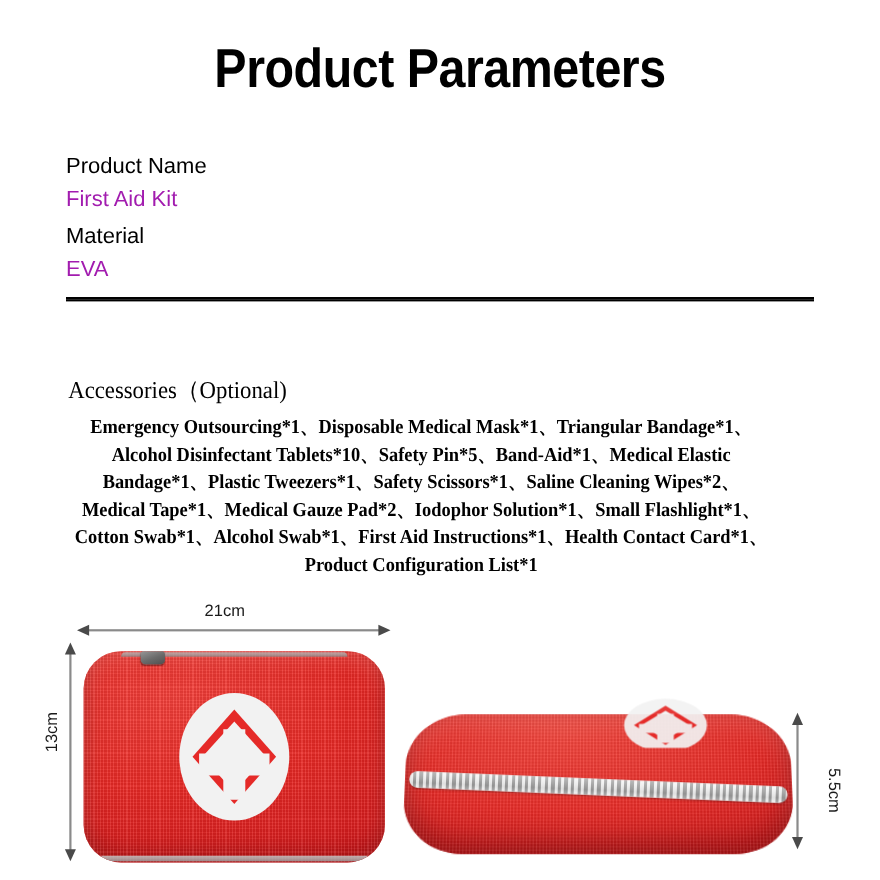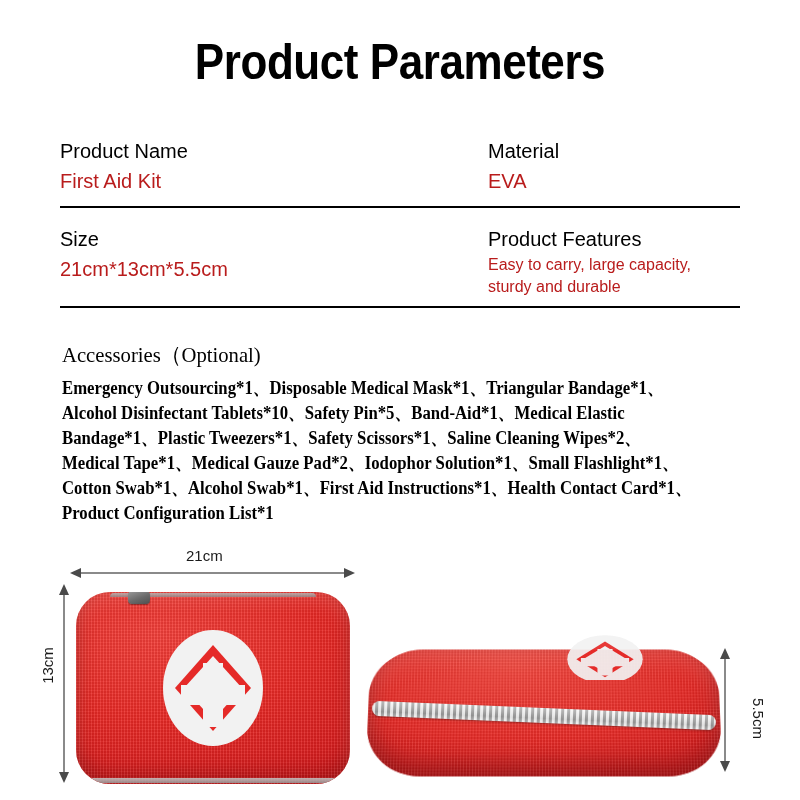--- a/index.html
+++ b/index.html
@@ -51,58 +51,59 @@
 
   .spec-label {
     font-size: 20px;
     line-height: 30px;
     color: #000;
     white-space: nowrap;
   }
   .spec-value {
     font-size: 20px;
     line-height: 30px;
-    color: #b91c1c;
+    color: #a21caf;
     white-space: nowrap;
   }
   .spec-value.small {
     font-size: 16px;
     line-height: 22px;
     white-space: normal;
     max-width: 245px;
   }
   .divider {
     height: 0;
     border-top: 2px solid #000000;
     width: 680px;
     margin: 0;
   }
 
   #row1 .spec-col { padding-bottom: 4px; }
-  #row1 { padding-bottom: 6px; }
+  #row1 { padding-bottom: 6px; flex-direction: column; }
   #row2 { padding-top: 16px; padding-bottom: 8px; }
 
   
   .accessories {
     position: absolute;
     left: 62px;
     top: 340px;
     width: 690px;
     font-family: Liberation Serif, serif;
   }
   .acc-heading {
     font-size: 22px;
     line-height: 30px;
     font-weight: normal;
     transform: scaleX(0.94);
     transform-origin: left center;
     white-space: nowrap;
   }
   .acc-list {
     margin-top: 6px;
+    text-align: center;
   }
   .acc-line {
     font-size: 18px;
     line-height: 25px;
     font-weight: bold;
     transform: scaleX(0.93);
     transform-origin: left center;
     white-space: nowrap;
   }
 
@@ -280,30 +281,20 @@
       <div class="spec-value">First Aid Kit</div>
     </div>
     <div class="spec-col right">
       <div class="spec-label">Material</div>
       <div class="spec-value">EVA</div>
     </div>
   </div>
 
   <div class="divider"></div>
 
-  <div class="spec-row" id="row2">
-    <div class="spec-col left">
-      <div class="spec-label">Size</div>
-      <div class="spec-value">21cm*13cm*5.5cm</div>
-    </div>
-    <div class="spec-col right">
-      <div class="spec-label">Product Features</div>
-      <div class="spec-value small">Easy to carry, large capacity, sturdy and durable</div>
-    </div>
-  </div>
 
   <div class="divider"></div>
 </div>
 
 <div class="accessories">
   <div class="acc-heading">Accessories（Optional)</div>
   <div class="acc-list">
     <div class="acc-line">Emergency Outsourcing*1、Disposable Medical Mask*1、Triangular Bandage*1、</div>
     <div class="acc-line">Alcohol Disinfectant Tablets*10、Safety Pin*5、Band-Aid*1、Medical Elastic</div>
     <div class="acc-line">Bandage*1、Plastic Tweezers*1、Safety Scissors*1、Saline Cleaning Wipes*2、</div>

